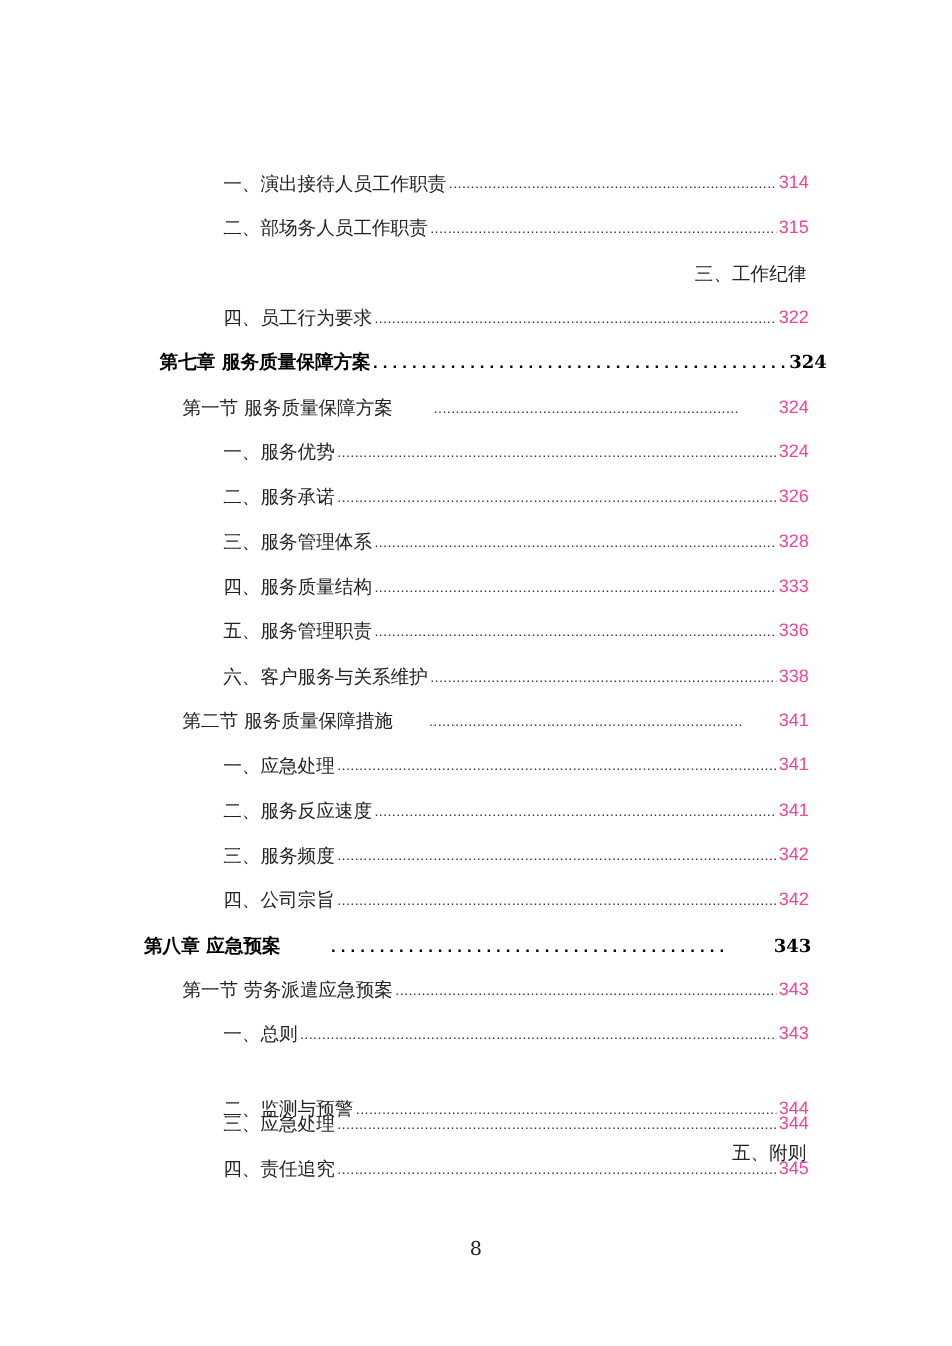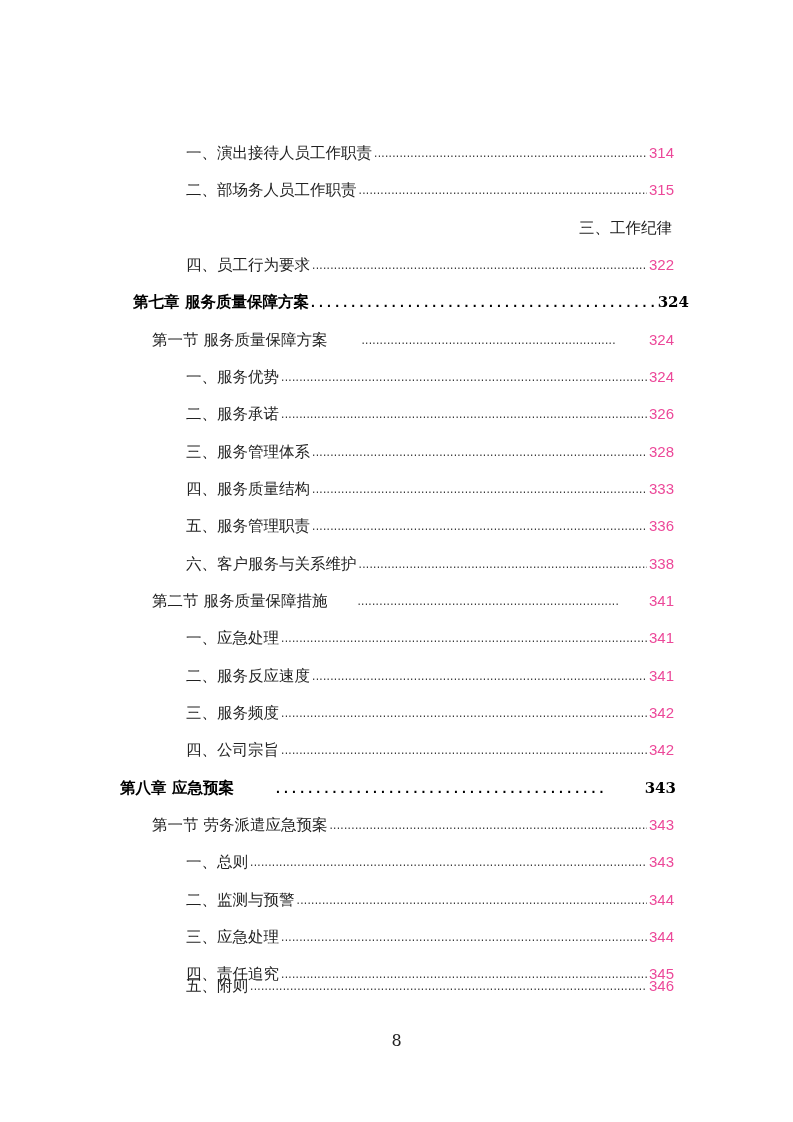--- a/index.html
+++ b/index.html
@@ -206,39 +206,39 @@
     <span class="leader"></span>
     <span class="page">343</span>
   </div>
 
   <div class="toc-row item" style="left:186px; width:488px; top:817px;">
     <span class="title">一、总则</span>
     <span class="leader"></span>
     <span class="page">343</span>
   </div>
 
-  <div class="toc-row item" style="left:186px; width:488px; top:855px;">
+  <div class="toc-row item" style="left:186px; width:488px; top:879px;">
     <span class="title">二、监测与预警</span>
     <span class="leader"></span>
     <span class="page">344</span>
   </div>
 
   <div class="toc-row item" style="left:186px; width:488px; top:892px;">
     <span class="title">三、应急处理</span>
     <span class="leader"></span>
     <span class="page">344</span>
   </div>
 
   <div class="toc-row item" style="left:186px; width:488px; top:929px;">
     <span class="title">四、责任追究</span>
     <span class="leader"></span>
     <span class="page">345</span>
   </div>
 
-  <div class="toc-row item" style="left:186px; width:488px; top:941px;">
+  <div class="toc-row item" style="left:186px; width:488px; top:916px;flex-direction:column;">
     <span class="title">五、附则</span>
     <span class="leader"></span>
     <span class="page">346</span>
   </div>
 
 </div>
 
 <div class="page-number">8</div>
 
 </body></html>

